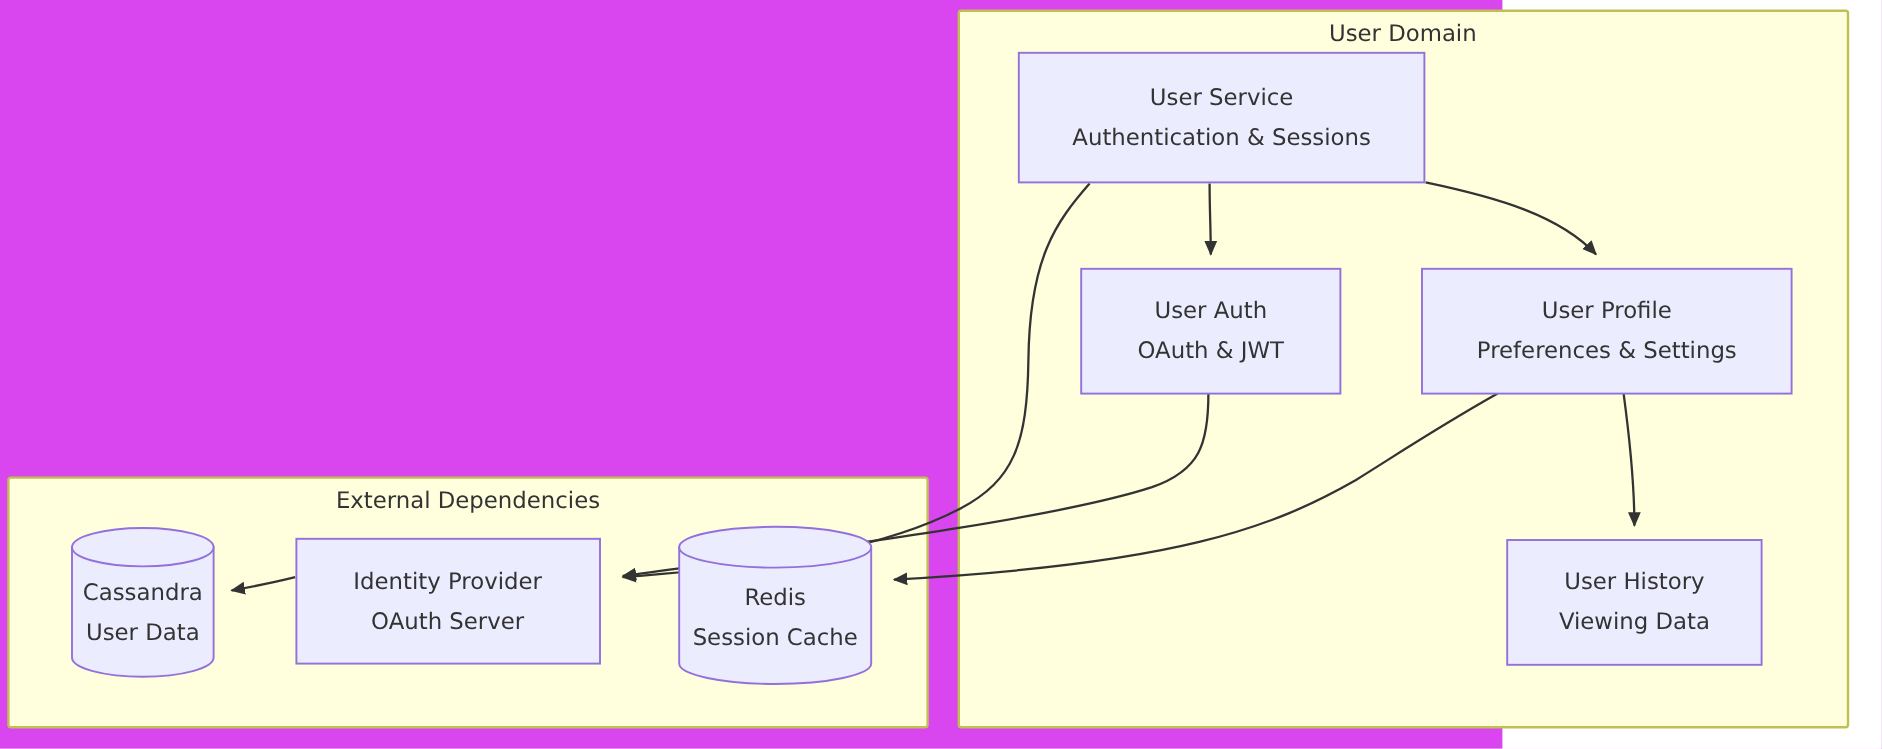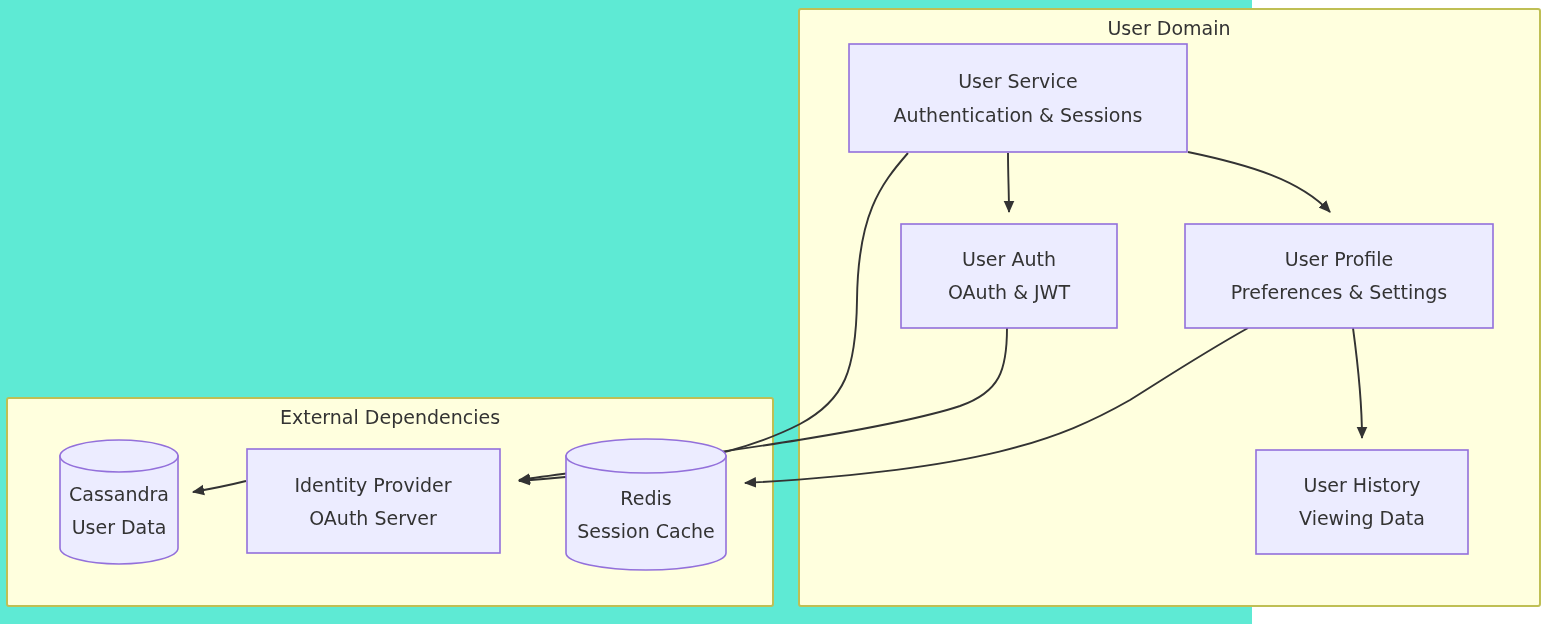--- a/index.html
+++ b/index.html
@@ -10,21 +10,21 @@
   body {
     width: 1568px;
     height: 624px;
     font-family: "DejaVu Sans", "Liberation Sans", sans-serif;
     overflow: hidden;
   }
   #diagram-root {
     position: relative;
     width: 1252px;
     height: 624px;
-    background: #5eead4;
+    background: #d946ef;
   }
   svg.layer {
     position: absolute;
     top: 0;
     left: 0;
     width: 1568px;
     height: 624px;
   }
   .subgraph-rect {
     fill: #ffffde;

